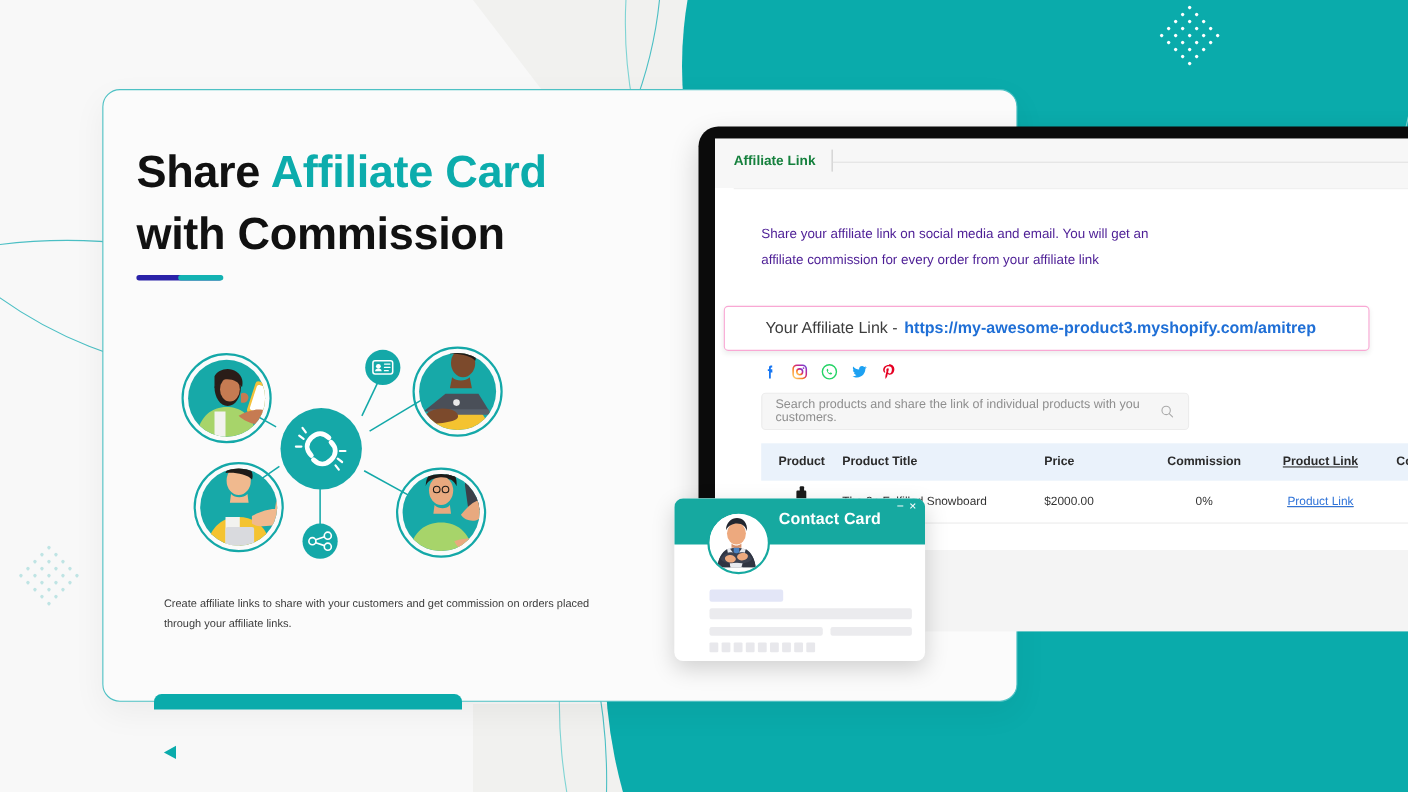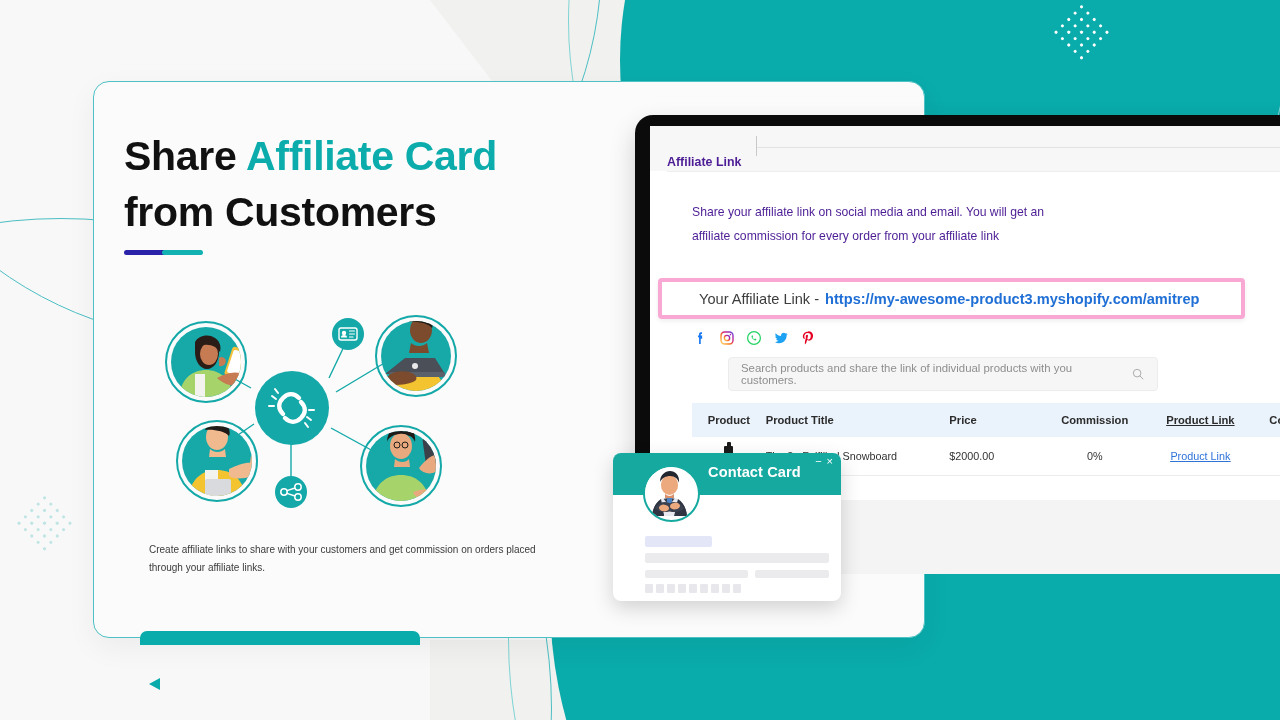--- a/index.html
+++ b/index.html
@@ -65,44 +65,44 @@
   .device{
     position:absolute;left:635px;top:115px;width:700px;height:395px;
     background:#0b0b0b;border-radius:18px 0 0 18px;
     box-shadow:0 12px 26px rgba(0,0,0,.18);
   }
   .device-screen{
     position:absolute;left:650px;top:126px;width:690px;height:374px;
     background:#ffffff;overflow:hidden;
   }
   .screen-topbar{position:absolute;left:0;top:0;width:100%;height:45px;background:#f7f7f7;}
-  .tab-label{position:absolute;left:17px;top:13px;font-size:12.4px;font-weight:bold;color:#4c1d95;margin-top:16px;}
+  .tab-label{position:absolute;left:17px;top:13px;font-size:12.4px;font-weight:bold;color:#15803d;}
   .tab-divider{position:absolute;left:106px;top:10px;width:1px;height:20px;background:#c9c9c9;}
   .tab-rule{position:absolute;left:107px;top:21px;right:0;height:1px;background:#e2e2e2;}
 
   .inner-card{position:absolute;left:17px;top:45px;right:0;bottom:0;background:#fff;
      border-top:1px solid #efefef;}
   .blurb{position:absolute;left:25px;top:28px;width:470px;font-size:12.2px;line-height:24px;color:#4c1d95;}
 
   .link-box{
     position:absolute;left:-9px;top:106px;width:587px;height:41px;
-    background:#fff;border:4px solid #f9a8d4;border-radius:4px;
+    background:#fff;border:1px solid #f9a8d4;border-radius:4px;
     box-shadow:0 2px 5px rgba(0,0,0,.07);
     display:flex;align-items:center;padding-left:37px;box-sizing:border-box;
   }
   .link-box .lbl{font-size:14.6px;color:#3d3d3d;}
   .link-box .url{font-size:14.6px;color:#1f6fd6;font-weight:bold;margin-left:6px;}
 
   .socials{position:absolute;left:25px;top:158px;display:flex;gap:11px;align-items:center;}
   .socials .s{width:16px;height:16px;display:block;}
 
   .searchbar{
-    position:absolute;left:25px;top:185px;width:430px;height:34px;
+    position:absolute;left:25px;top:185px;width:389px;height:34px;
     background:#f6f6f6;border:1px solid #ececec;border-radius:4px;
-    display:flex;align-items:center;box-sizing:border-box;padding:0 12px;margin-left:36px;
+    display:flex;align-items:center;box-sizing:border-box;padding:0 12px;
   }
   .searchbar .ph{font-size:11.4px;color:#8e8e8e;flex:1;}
   .searchbar .mag{width:14px;height:14px;opacity:.55;}
 
   .tbl{position:absolute;left:25px;top:231px;right:0;}
   .tbl .thead{display:flex;background:#eaf2fb;height:34px;align-items:center;
      font-size:11.2px;font-weight:bold;color:#2b2b2b;}
   .tbl .trow{display:flex;height:38px;align-items:center;font-size:10.8px;color:#333;
      border-bottom:1px solid #ececec;}
   .c-product{width:76px;text-align:center;}
@@ -209,21 +209,21 @@
       <i style="position: absolute; border-radius: 50%; width: 2.6px; height: 2.6px; background: rgb(191, 228, 228); left: 27px; top: 36px;"></i>
       <i style="position: absolute; border-radius: 50%; width: 2.6px; height: 2.6px; background: rgb(191, 228, 228); left: 36px; top: 36px;"></i>
     </div>
   <div class="tri tri-left"></div>
 
   <div class="left-card"></div>
   <div class="left-card-bottombar"></div>
 
   <div class="headline">
     <span>Share </span><span class="accent">Affiliate Card</span><br>
-    <span>from Customers</span>
+    <span>with Commission</span>
   </div>
   <div class="rule"></div>
   <div class="rule2"></div>
 
   <div class="illus">
     <svg width="348" height="218" viewBox="0 0 348 218" xmlns="http://www.w3.org/2000/svg">
 
       <g stroke="#13a8a8" stroke-width="1.4" fill="none">
         <line x1="118" y1="92" x2="75" y2="68"></line>
         <line x1="196" y1="82" x2="215" y2="42"></line>

